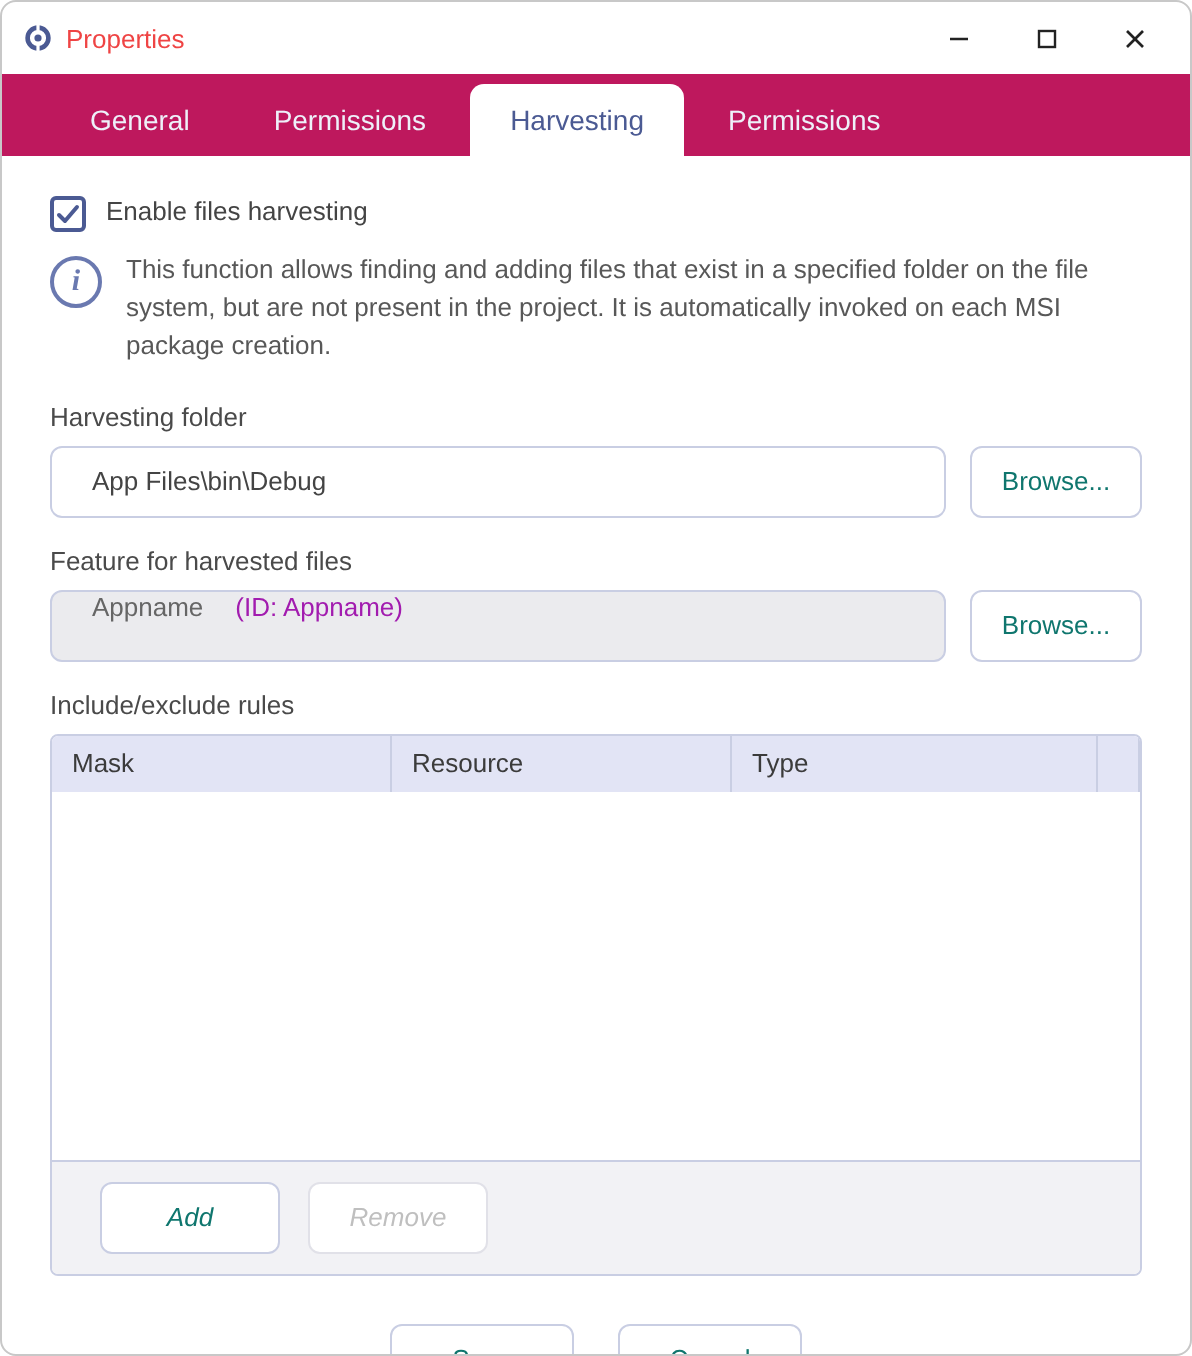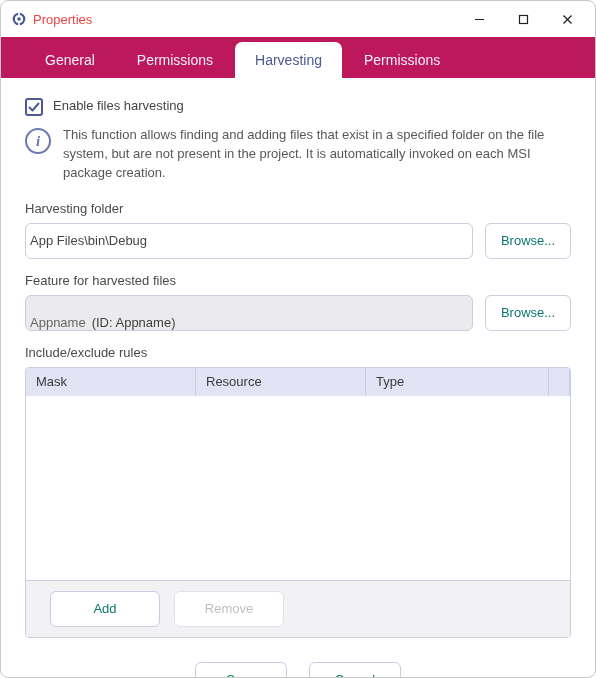--- a/index.html
+++ b/index.html
@@ -86,45 +86,45 @@
     font-weight: bold;
   }
   .info-text { color:#585858; font-size:13px; line-height:1.45; }
   .section-label { color:#4a4a4a; font-size:13px; margin-bottom:7px; }
   .field-row { display:flex; gap:12px; margin-bottom:14px; }
   .text-input {
     flex:1;
     height:36px;
     border:1px solid #c9cee3;
     border-radius:6px;
-    padding: 0 4px;
+    padding: 0 20px;
     font-size:13px;
     color:#444;
     background:#fff;
   }
   .text-input.readonly {
     background:#ebebee;
     color:#888;
   }
-  .ro-inner { display:flex; align-items:flex-end; height:100%; gap:6px;}
+  .ro-inner { display:flex; align-items:flex-start; height:100%; gap:16px;}
   .ro-inner .primary { color:#666; }
-  .ro-inner .secondary { color:#404040; }
+  .ro-inner .secondary { color:#a21caf; }
   .btn {
     height:36px;
     border:1px solid #c9cee3;
     background:#fff;
     border-radius:6px;
     padding: 0 18px;
     font-size:13px;
     color:#0f766e;
     display:flex;align-items:center;justify-content:center;
     cursor:pointer;
   }
   .btn.browse { width:86px; padding:0; }
-  .btn.small { width:110px; padding:0;}
+  .btn.small { width:90px; padding:0;font-style:italic;}
   .btn.disabled { color:#bfbfbf; border-color:#e1e1e8; cursor:default;}
   
   .table-wrap {
     border:1px solid #c9cee3;
     border-radius:4px;
     overflow:hidden;
   }
   .thead {
     display:flex;
     background:#e2e4f5;

